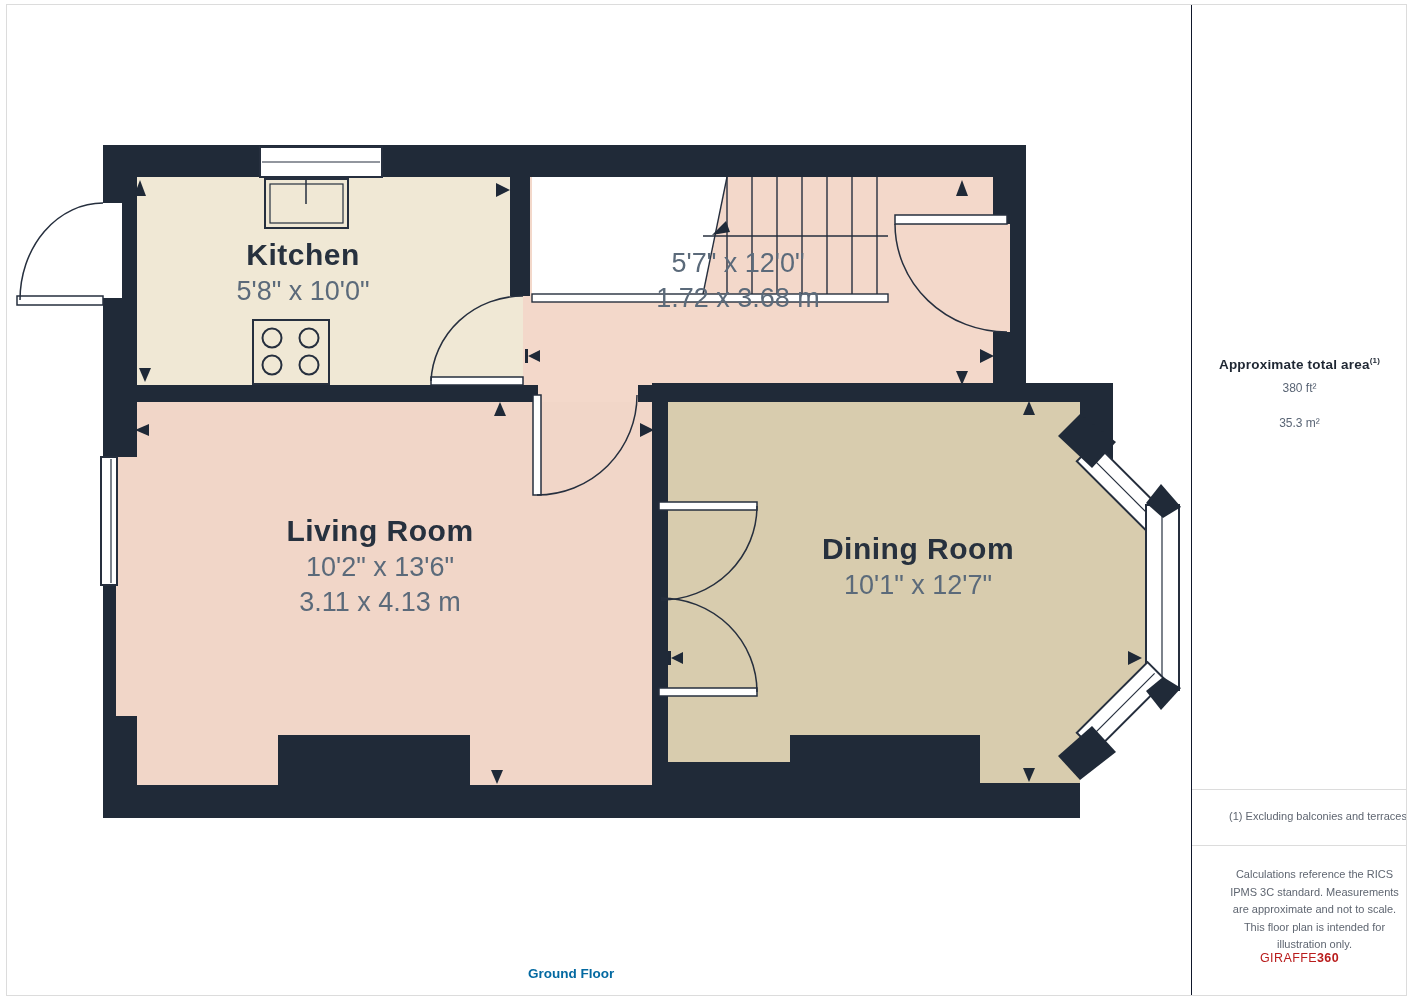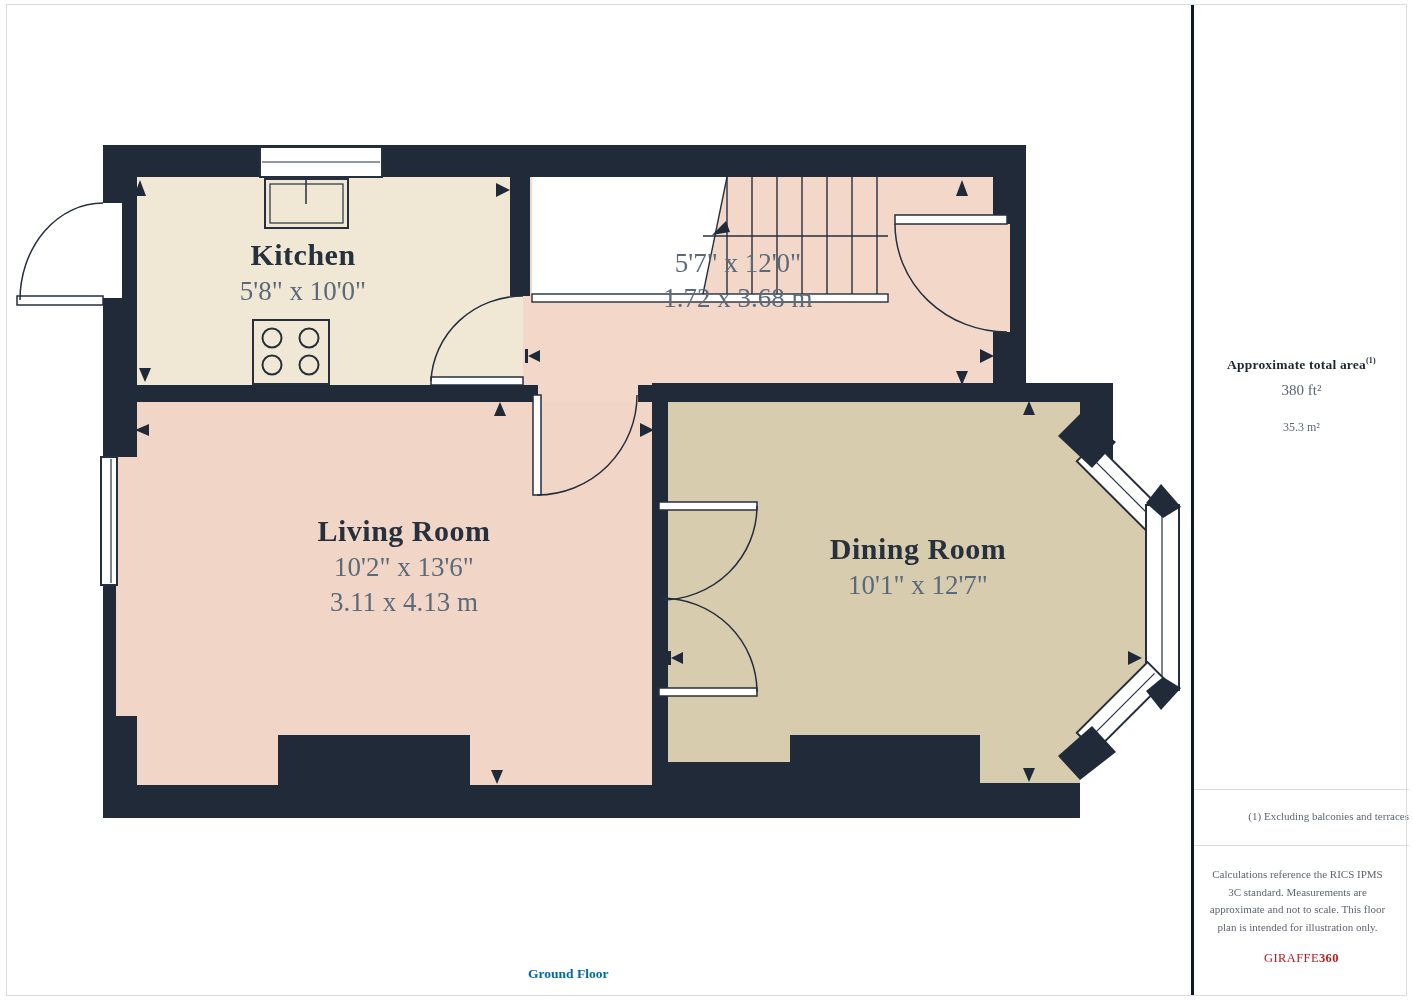--- a/index.html
+++ b/index.html
@@ -1,39 +1,39 @@
 <!DOCTYPE html>
 <html><head>
 <meta charset="utf-8">
 <style>
   html,body{margin:0;padding:0;background:#ffffff;}
   #page{position:relative;width:1413px;height:1000px;background:#ffffff;overflow:hidden;
-        font-family:Liberation Serif, serif;}
+        font-family:Liberation Sans, sans-serif;}
   .page-border{position:absolute;left:6px;top:4px;width:1399px;height:990px;
         border:1px solid #dcdcdc;pointer-events:none;}
   svg{position:absolute;left:0;top:0;}
 
   
   .room-label{position:absolute;transform:translate(-50%,-50%);text-align:center;
         white-space:nowrap;color:#27313e;}
   .room-name{font-size:30px;font-weight:700;line-height:1.25;letter-spacing:.5px;}
   .room-dim{font-size:27px;color:#5b6a7a;line-height:1.3;}
 
   
   .sidebar{position:absolute;left:1191px;top:4px;width:215px;height:991px;
-        border-left:3px solid #0f172a;}
+        border-left:1px solid #0f172a;}
   .area-block{position:absolute;top:352px;left:0;right:0;text-align:center;color:#1f2733;}
   .area-title{font-size:13.5px;font-weight:700;letter-spacing:.2px;}
   .sup{font-size:8px;vertical-align:super;font-weight:700;}
-  .area-val{font-size:15px;color:#5a6575;margin-top:9px;}
+  .area-val{font-size:12px;color:#5a6575;margin-top:9px;}
   .area-val2{font-size:12px;color:#5a6575;margin-top:21px;}
   .divider{position:absolute;left:0;right:0;height:0;border-top:1px solid #dcdcdc;}
   .footnote{position:absolute;top:806px;left:0;right:0;text-align:right;
         font-size:11px;color:#5f6671;}
-  .disclaimer{position:absolute;top:862px;left:13px;width:181px;text-align:center;
+  .disclaimer{position:absolute;top:862px;left:32px;width:181px;text-align:center;
         font-size:11px;line-height:1.6;color:#5f6671;}
   .brand{position:absolute;top:947px;left:0;right:0;text-align:center;
         font-size:12.5px;color:#b91c1c;letter-spacing:.4px;}
   .brand-bold{font-weight:700;}
   .floor-label{position:absolute;left:528px;top:966px;width:140px;text-align:left;
         font-size:13.5px;font-weight:700;color:#0369a1;}
 </style>
 </head>
 <body>
 
@@ -167,21 +167,21 @@
   </svg>
 
   <div class="room-label" style="left:303px;top:272px;">
     <div class="room-name">Kitchen</div>
     <div class="room-dim">5'8" x 10'0"</div>
   </div>
   <div class="room-label" style="left:738px;top:281px;">
     <div class="room-dim">5'7" x 12'0"</div>
     <div class="room-dim">1.72 x 3.68 m</div>
   </div>
-  <div class="room-label" style="left:380px;top:566px;margin-left:24px;">
+  <div class="room-label" style="left:380px;top:566px;">
     <div class="room-name">Living Room</div>
     <div class="room-dim">10'2" x 13'6"</div>
     <div class="room-dim">3.11 x 4.13 m</div>
   </div>
   <div class="room-label" style="left:918px;top:566px;">
     <div class="room-name">Dining Room</div>
     <div class="room-dim">10'1" x 12'7"</div>
   </div>
 
   <div class="sidebar">

